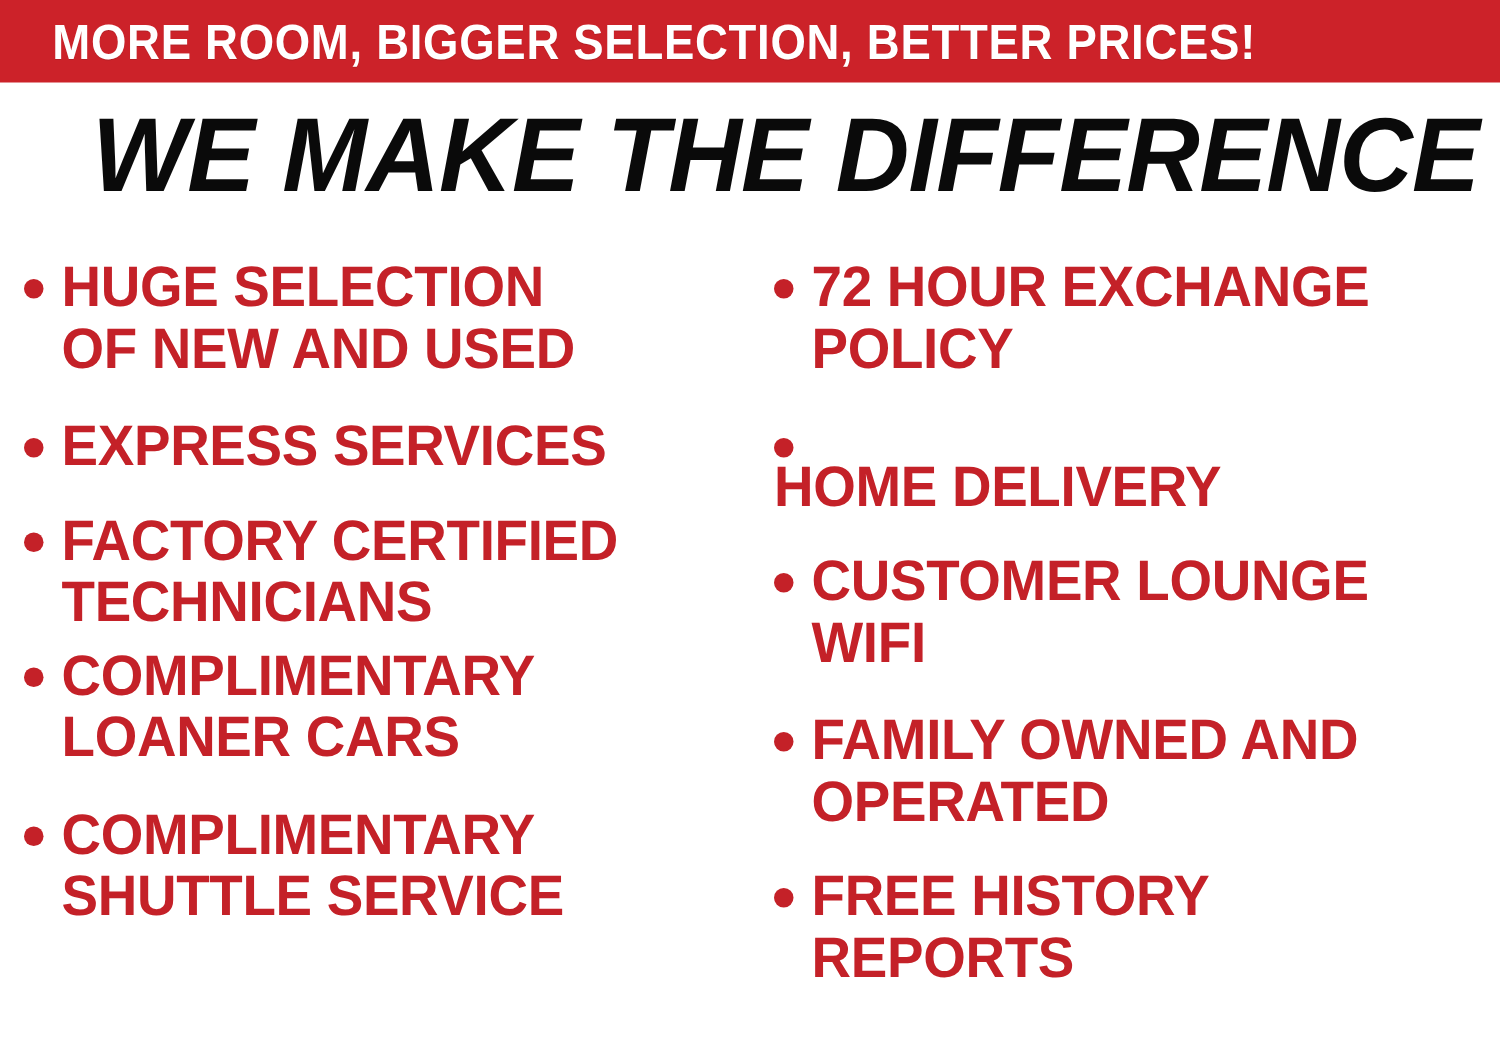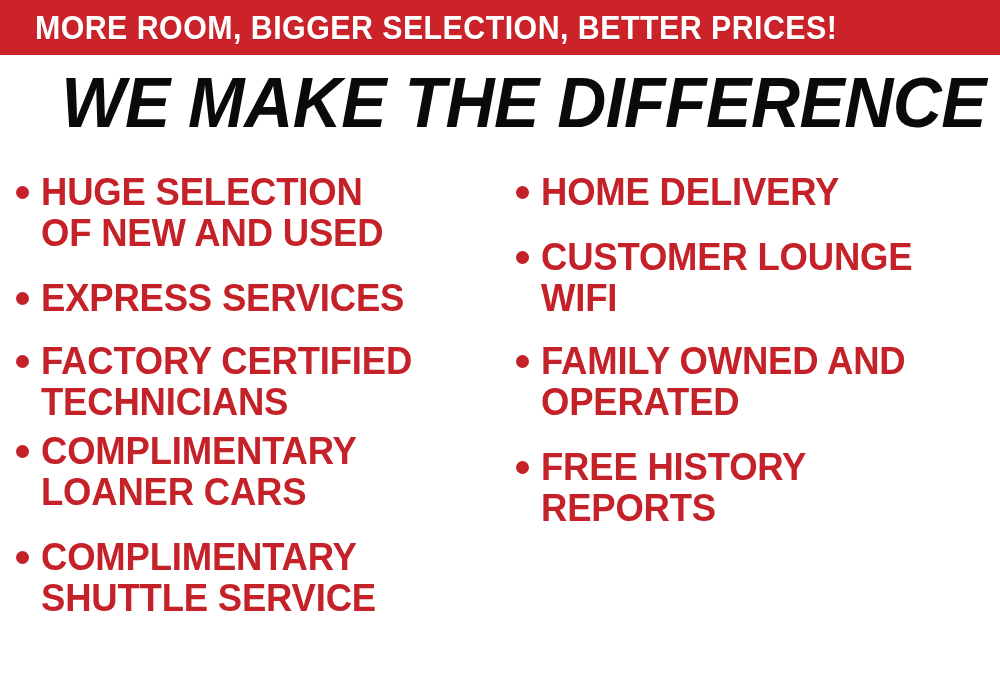--- a/index.html
+++ b/index.html
@@ -105,21 +105,21 @@
   }
 
   
   .col-left  .bullet-item:nth-child(1) { margin-top: 12px; margin-bottom: 24px; }
   .col-left  .bullet-item:nth-child(2) { margin-bottom: 22px; }
   .col-left  .bullet-item:nth-child(3) { margin-bottom: 8px; }
   .col-left  .bullet-item:nth-child(4) { margin-bottom: 24px; }
   .col-left  .bullet-item:nth-child(5) { margin-bottom: 0; }
 
   .col-right .bullet-item:nth-child(1) { margin-top: 12px; margin-bottom: 24px; }
-  .col-right .bullet-item:nth-child(2) { margin-bottom: 22px; }
+  .col-right .bullet-item:nth-child(2) { margin-bottom: 22px; flex-direction: column; }
   .col-right .bullet-item:nth-child(3) { margin-bottom: 24px; }
   .col-right .bullet-item:nth-child(4) { margin-bottom: 22px; }
   .col-right .bullet-item:nth-child(5) { margin-bottom: 24px; }
   .col-right .bullet-item:nth-child(6) { margin-bottom: 0; }
 </style>
 </head>
 <body>
 
 <div class="banner">
   <div class="banner-text">MORE ROOM, BIGGER SELECTION, BETTER PRICES!</div>
@@ -159,20 +159,25 @@
     <div class="bullet-item">
       <span class="bullet-dot"></span>
       <span class="bullet-label">COMPLIMENTARY
 SHUTTLE SERVICE</span>
     </div>
 
   </div>
 
   <div class="column col-right">
 
+    <div class="bullet-item">
+      <span class="bullet-dot"></span>
+      <span class="bullet-label">72 HOUR EXCHANGE
+POLICY</span>
+    </div>
 
     <div class="bullet-item">
       <span class="bullet-dot"></span>
       <span class="bullet-label">HOME DELIVERY</span>
     </div>
 
     <div class="bullet-item">
       <span class="bullet-dot"></span>
       <span class="bullet-label">CUSTOMER LOUNGE
 WIFI</span>

